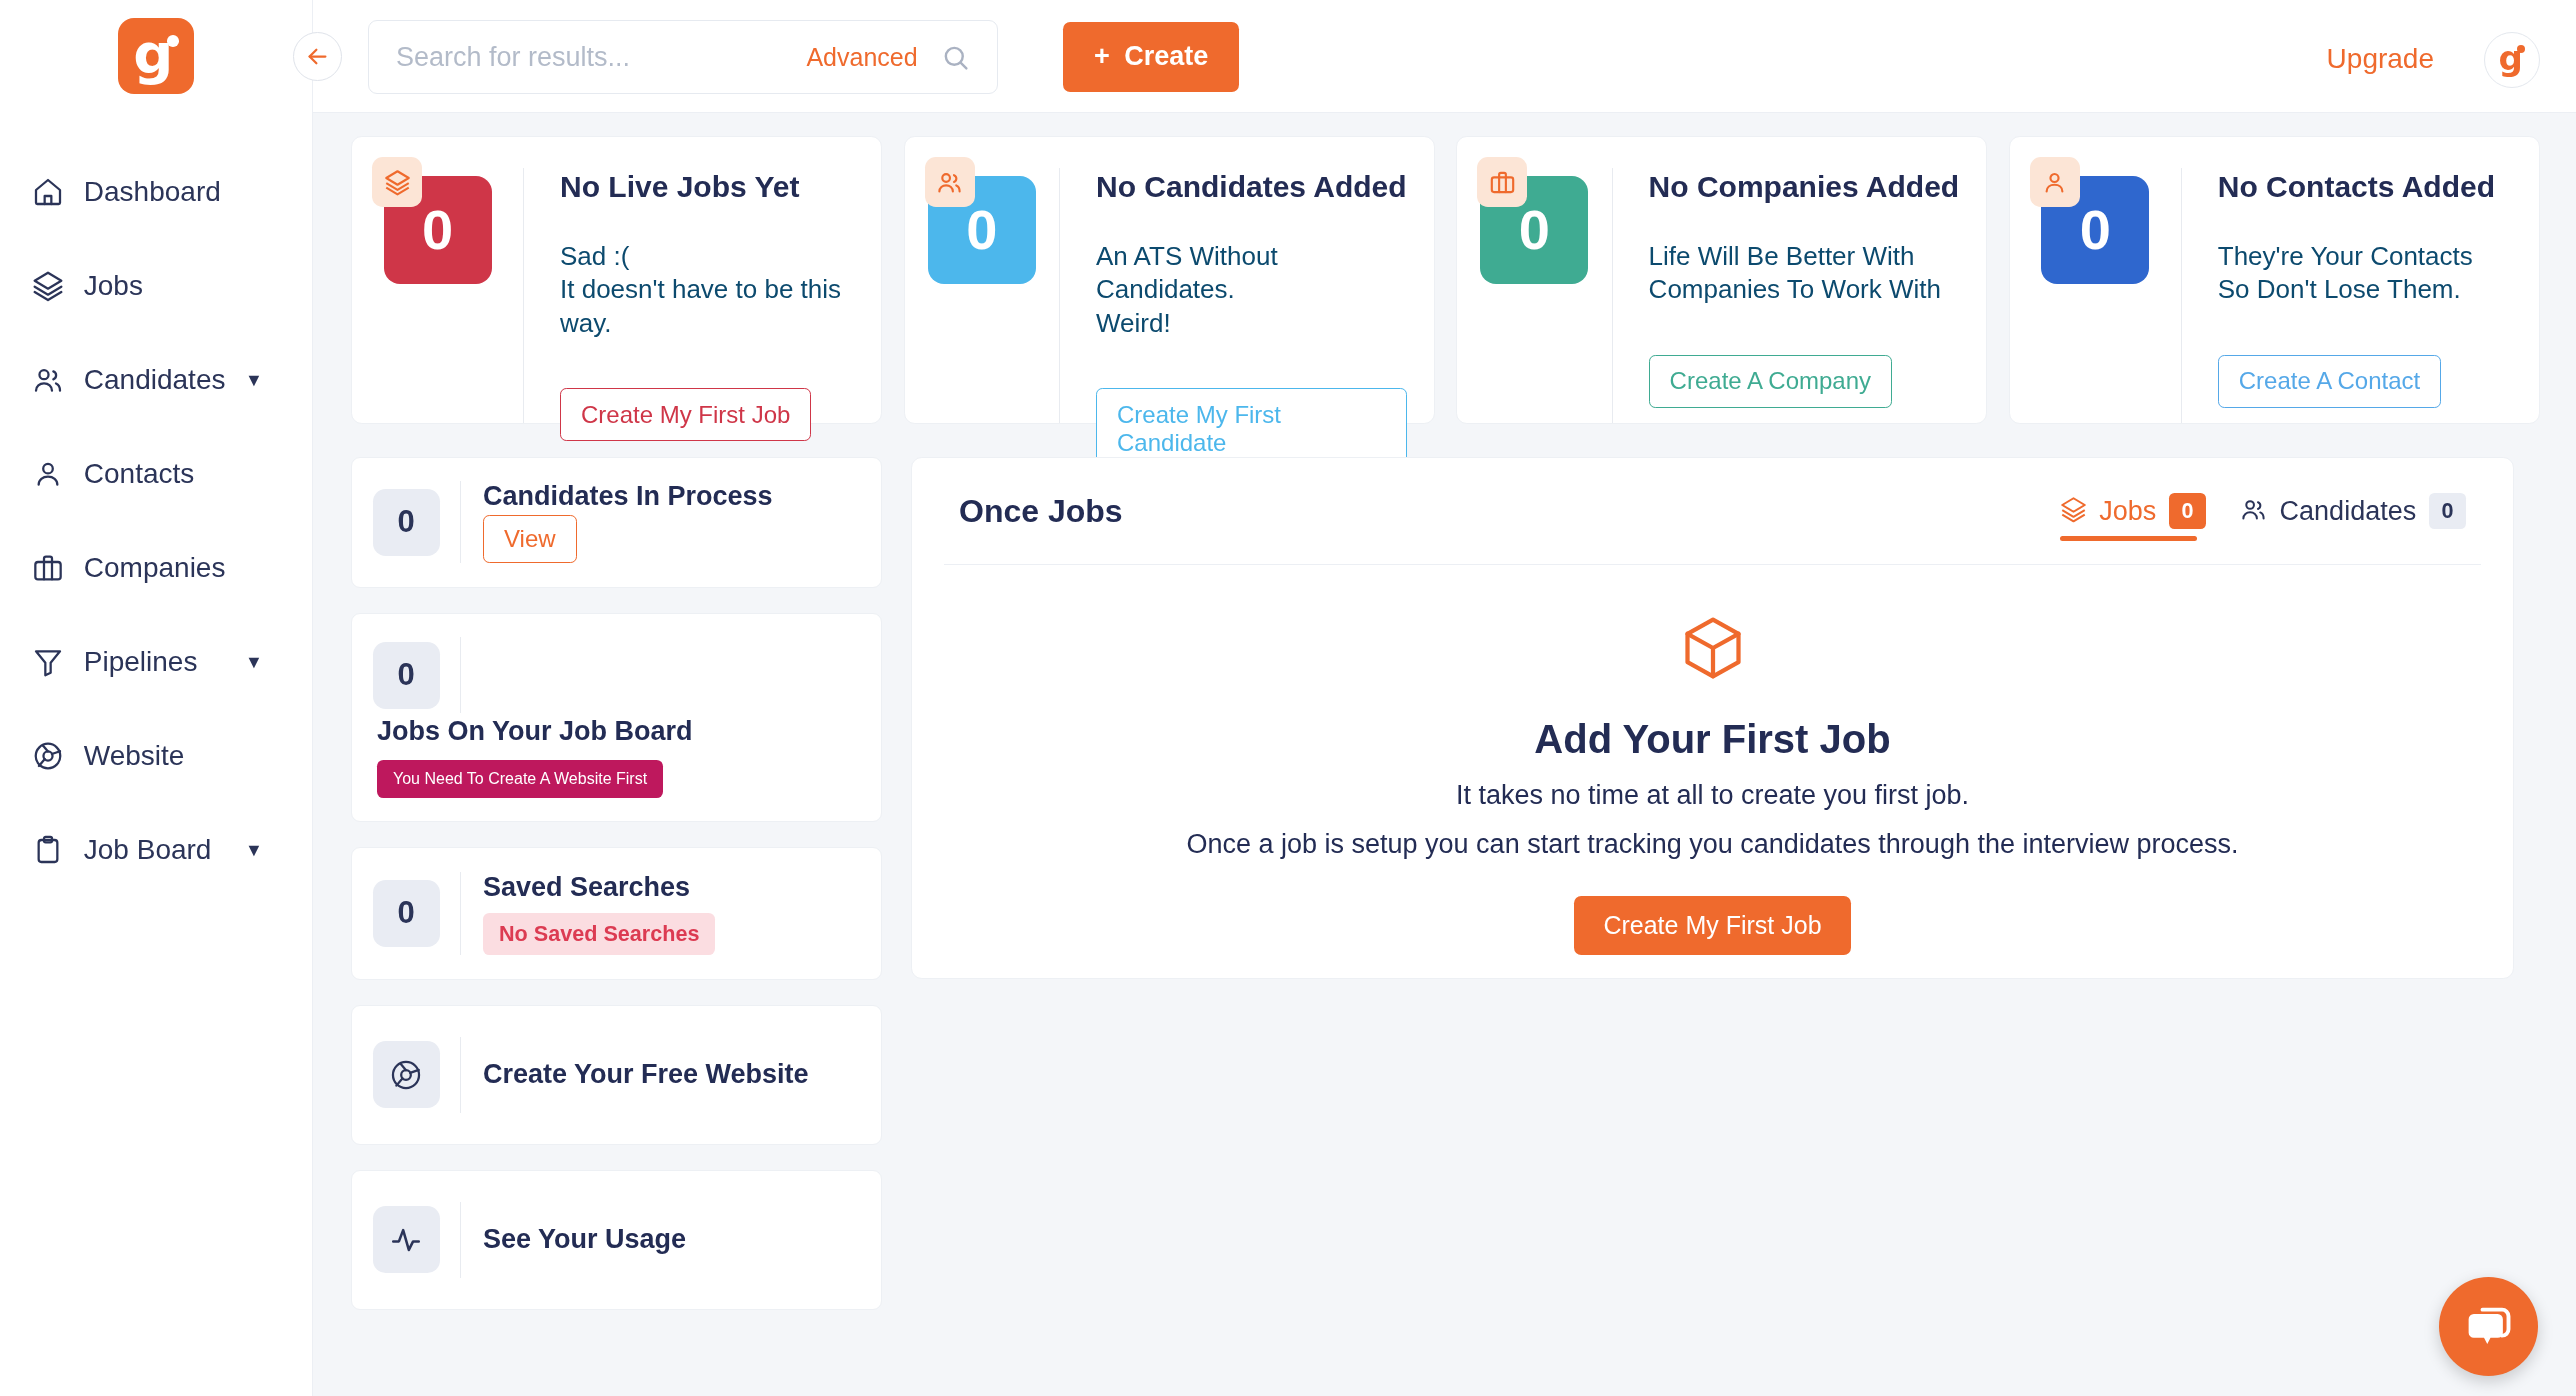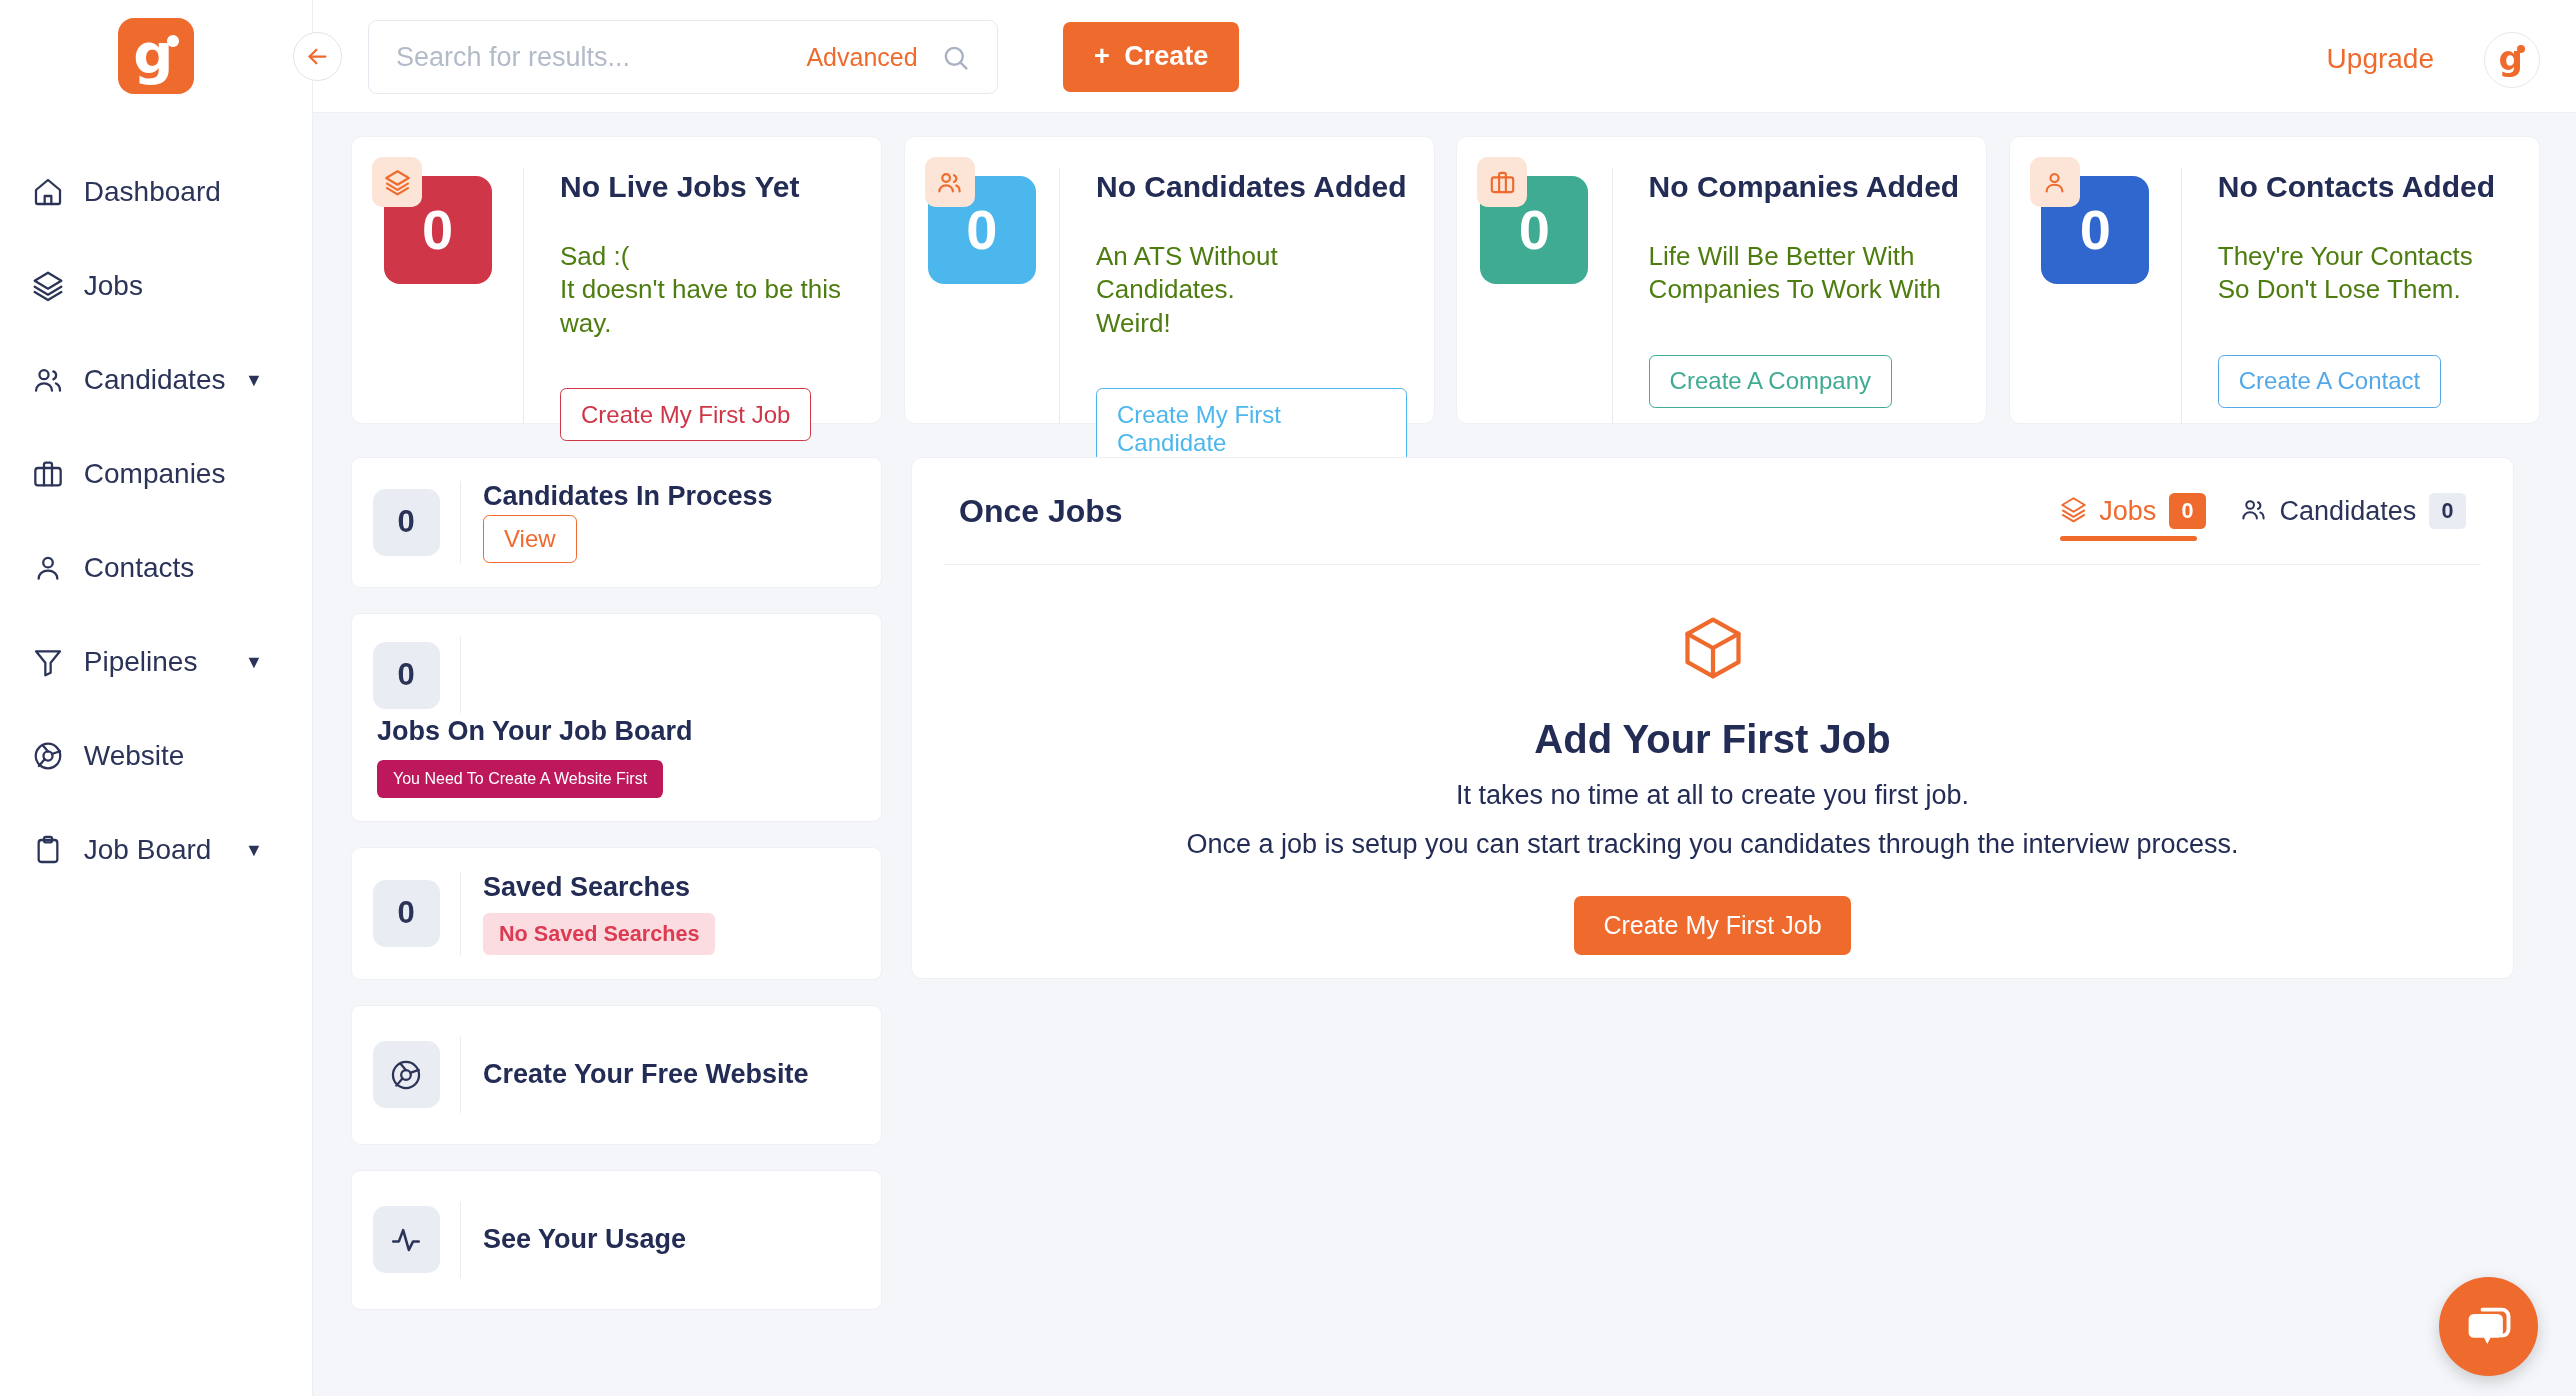--- a/index.html
+++ b/index.html
@@ -88,21 +88,21 @@
   .num-box{
     width:108px; height:108px; border-radius:16px; display:flex; align-items:center; justify-content:center;
     color:#fff; font-size:56px; font-weight:600;
   }
   .badge-ico{
     position:absolute; left:20px; top:20px; width:50px; height:50px; border-radius:10.8px;
     background:#fce5d6; display:flex; align-items:center; justify-content:center; z-index:3;
   }
   .stat-right{ flex:1; border-left:0.9px solid #e8ebf0; padding:1.8px 27px 0 36px; }
   .stat-title{ font-size:30px; font-weight:700; color:#232c54; margin-bottom:21.6px; white-space:nowrap;}
-  .stat-desc{ font-size:26px; color:#4d7c0f; line-height:1.28; margin-bottom:20px;margin-top:36px;}
+  .stat-desc{ font-size:26px; color:#0c4a6e; line-height:1.28; margin-bottom:20px;margin-top:36px;}
   .ghost-btn{
     display:inline-block; padding:11.7px 20px; border-radius:6.3px; background:#fff;
     font-size:24px; cursor:pointer; border:0.9px solid currentColor;margin-top:28px;
   }
 
   
   .mini-col{ position:absolute; left:38px; top:344px; width:531px; }
   .mini-card{
     background:#fff; border:0.9px solid #edf0f4; border-radius:9px; margin-bottom:25px;
     display:flex; align-items:center; padding:23.4px 0 23.4px 0; position:relative;
@@ -243,37 +243,37 @@
           <path d="M18 14.6c2 .8 3 2.6 3 5.4"></path>
           </svg>
       </span>
       <span class="lbl">Candidates</span>
       <span class="caret">▼</span>
     </div>
 
     <div class="nav-item">
       <span class="ico">
         <svg width="32" height="32" viewBox="0 0 24 24" fill="none" stroke="#2b3458" stroke-width="1.7" stroke-linecap="round" stroke-linejoin="round">
+          <circle cx="12" cy="8" r="3.6"></circle>
+          <path d="M5 20c0-3.6 3-6 7-6s7 2.4 7 6"></path>
+          </svg>
+      </span>
+      <span class="lbl">Contacts</span>
+    </div>
+
+    <div class="nav-item">
+      <span class="ico">
+        <svg width="32" height="32" viewBox="0 0 24 24" fill="none" stroke="#2b3458" stroke-width="1.7" stroke-linecap="round" stroke-linejoin="round">
           <rect x="2.5" y="7.5" width="19" height="13" rx="2"></rect>
           <path d="M9 7.5V5a1.5 1.5 0 0 1 1.5-1.5h3A1.5 1.5 0 0 1 15 5v2.5"></path>
           <line x1="9" y1="7.5" x2="9" y2="20.5"></line>
           <line x1="15" y1="7.5" x2="15" y2="20.5"></line>
           </svg>
       </span>
       <span class="lbl">Companies</span>
-    </div>
-
-    <div class="nav-item">
-      <span class="ico">
-        <svg width="32" height="32" viewBox="0 0 24 24" fill="none" stroke="#2b3458" stroke-width="1.7" stroke-linecap="round" stroke-linejoin="round">
-          <circle cx="12" cy="8" r="3.6"></circle>
-          <path d="M5 20c0-3.6 3-6 7-6s7 2.4 7 6"></path>
-          </svg>
-      </span>
-      <span class="lbl">Contacts</span>
     </div>
 
     <div class="nav-item">
       <span class="ico">
         <svg width="32" height="32" viewBox="0 0 24 24" fill="none" stroke="#2b3458" stroke-width="1.7" stroke-linecap="round" stroke-linejoin="round">
           <polygon points="3 4 21 4 14 12.5 14 20 10 22 10 12.5 3 4"></polygon>
           </svg>
       </span>
       <span class="lbl">Pipelines</span>
       <span class="caret">▼</span>

